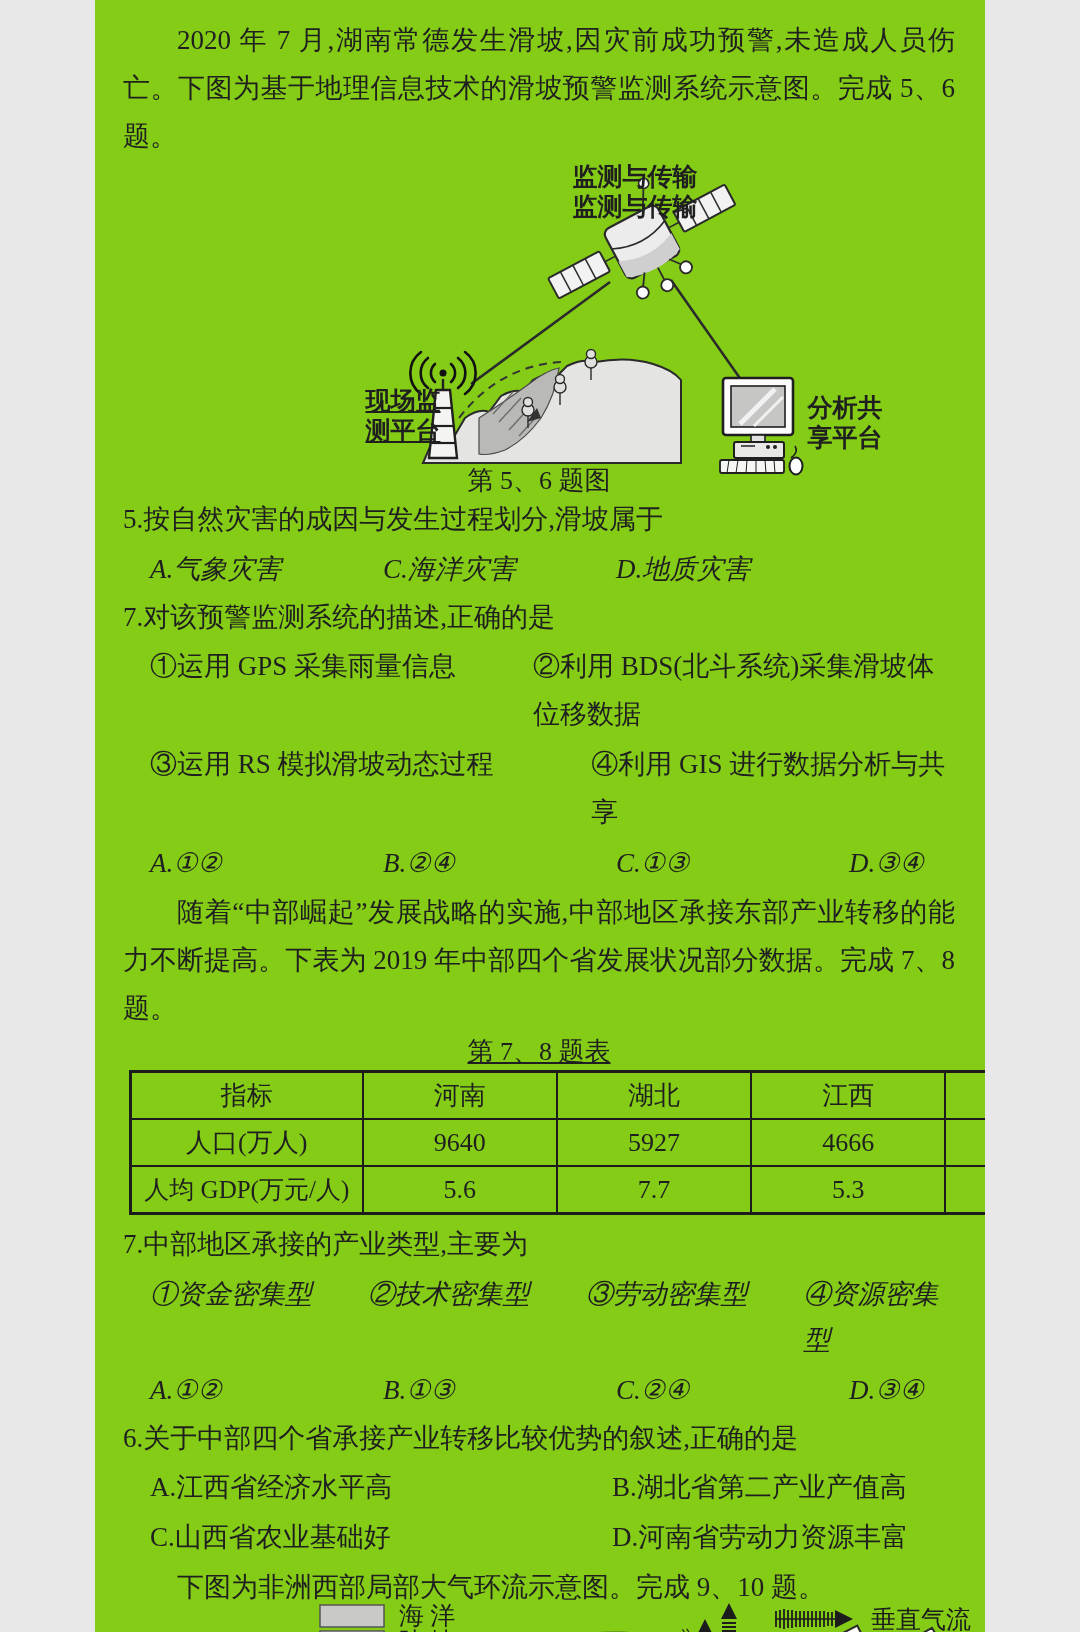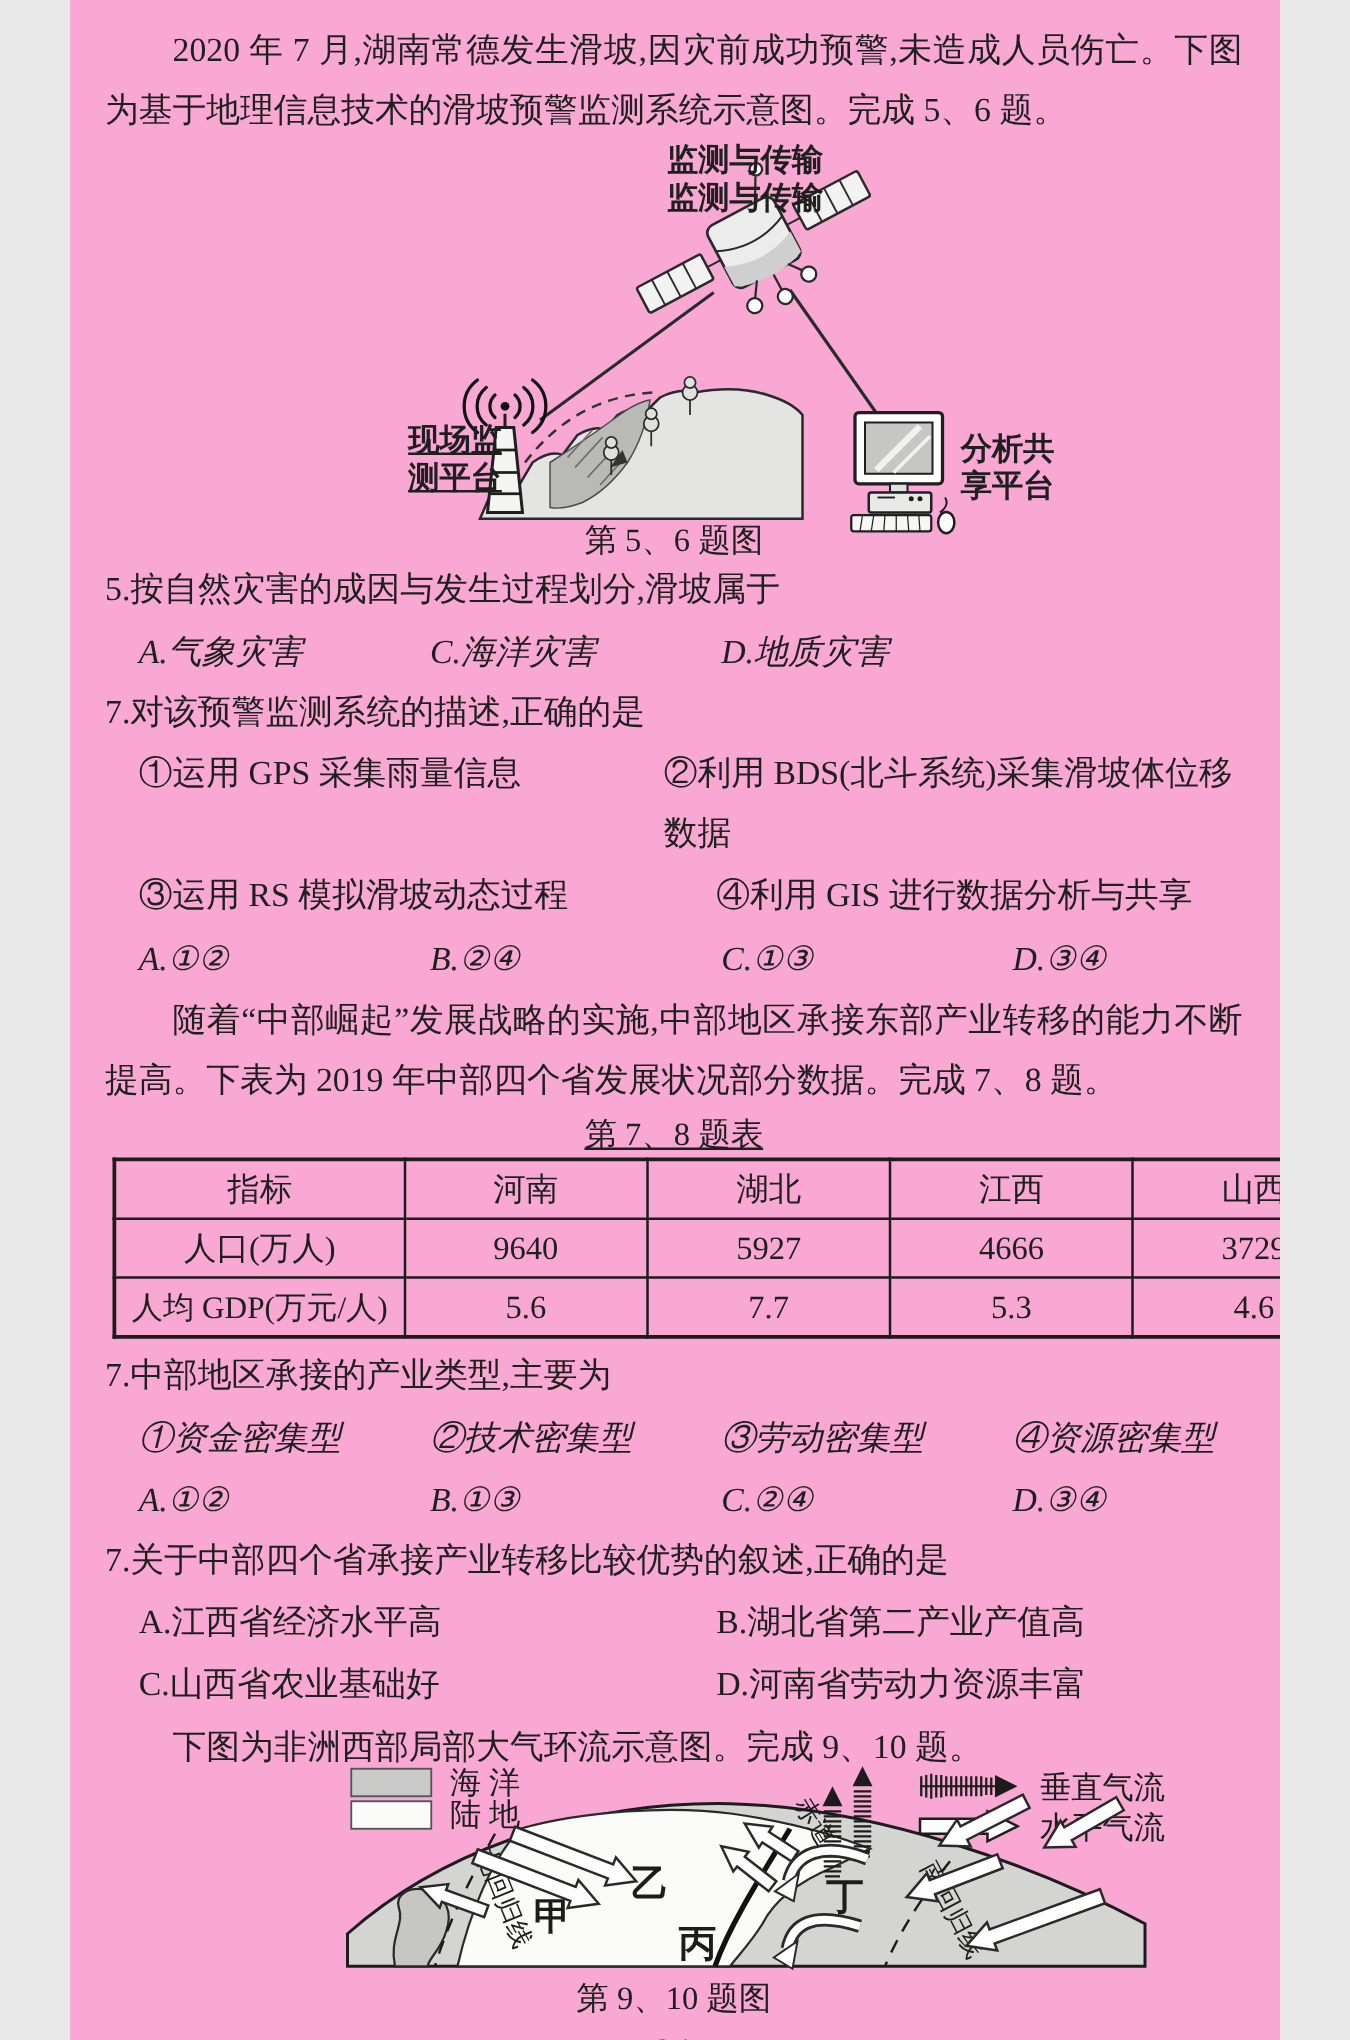--- a/index.html
+++ b/index.html
@@ -1,19 +1,19 @@
 <!DOCTYPE html>
 <html><head>
 <meta charset="utf-8">
 <style>
   html,body{margin:0;padding:0;background:#e8e8e8;}
   .sheet{
     position:relative;
-    width:968px;height:1632px;
-    background:#f9a8d4;
+    width:890px;height:1632px;
+    background:#84cc16;
     font-family:"Liberation Serif","DejaVu Serif",serif;
     color:#1f1f1f;
     overflow:hidden;
     margin:0 auto;
   }
   .content{padding:16px 30px 0 28px;}
   .para{font-size:27px;line-height:48px;text-indent:2em;text-align:justify;margin:0;}
   .stem{font-size:27px;line-height:46px;margin:0;}
   .optrow{display:flex;font-size:27px;line-height:46px;padding-left:27px;margin:4px 0 2px 0;}
   .optrow .c{width:233px;font-style:italic;}
@@ -233,21 +233,21 @@
     <span class="c">③劳动密集型</span>
     <span class="c">④资源密集型</span>
   </div>
   <div class="optrow">
     <span class="c">A.①②</span>
     <span class="c">B.①③</span>
     <span class="c">C.②④</span>
     <span class="c">D.③④</span>
   </div>
 
-  <p class="stem">7.关于中部四个省承接产业转移比较优势的叙述,正确的是</p>
+  <p class="stem">6.关于中部四个省承接产业转移比较优势的叙述,正确的是</p>
   <div class="optrow2">
     <span class="c">A.江西省经济水平高</span>
     <span class="c">B.湖北省第二产业产值高</span>
   </div>
   <div class="optrow2">
     <span class="c">C.山西省农业基础好</span>
     <span class="c">D.河南省劳动力资源丰富</span>
   </div>
 
   <p class="para">下图为非洲西部局部大气环流示意图。完成 9、10 题。</p>

